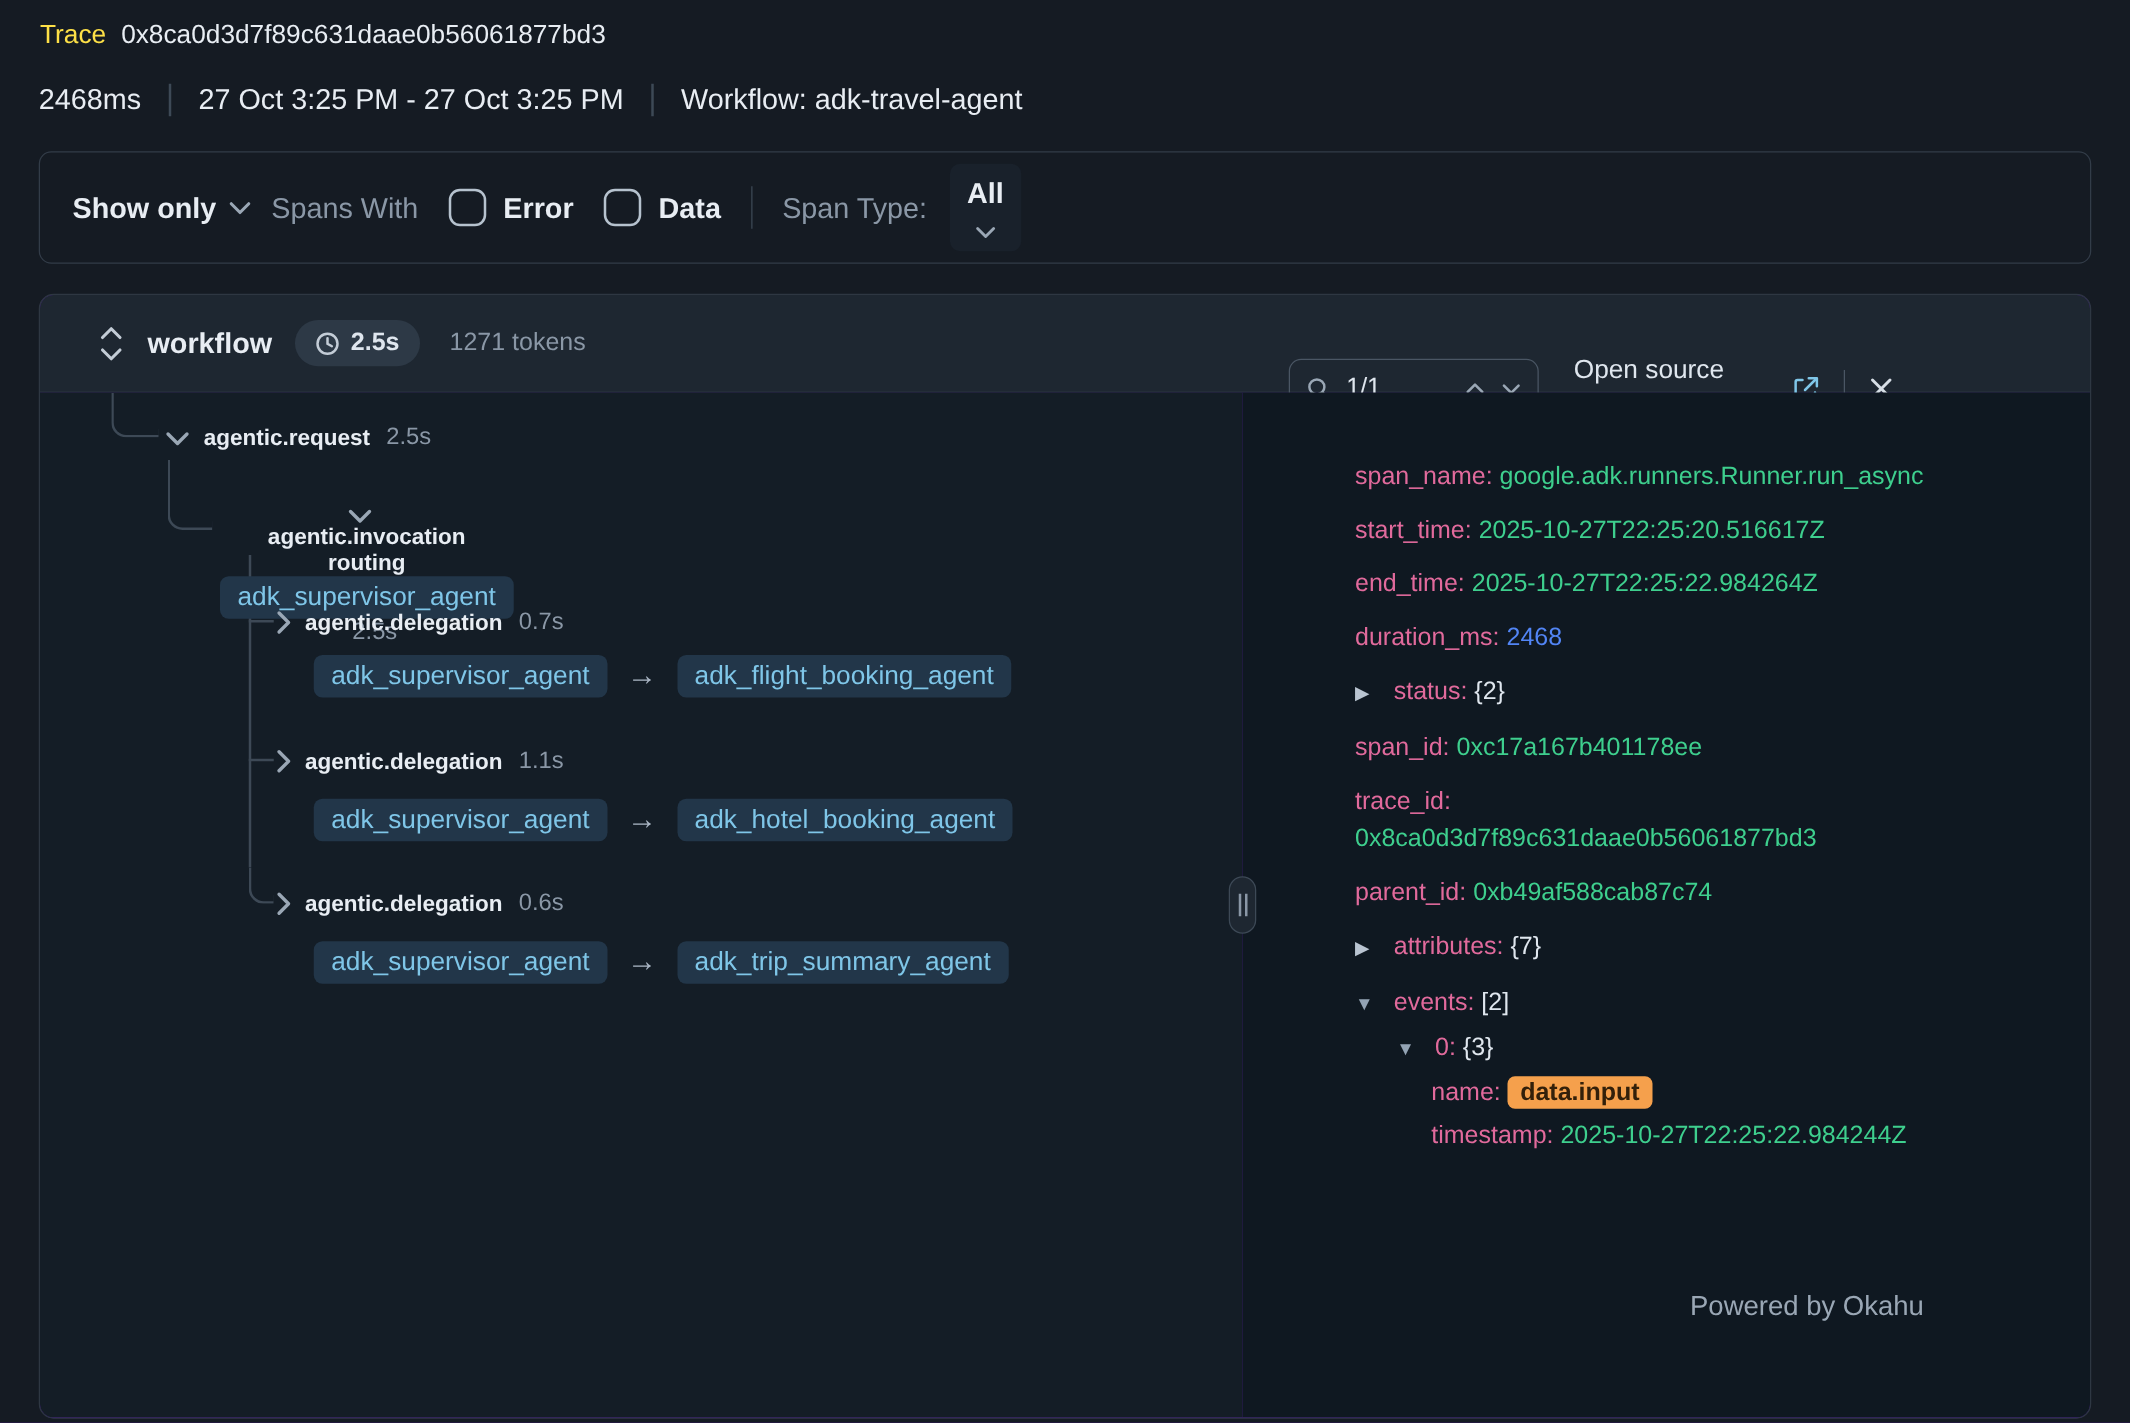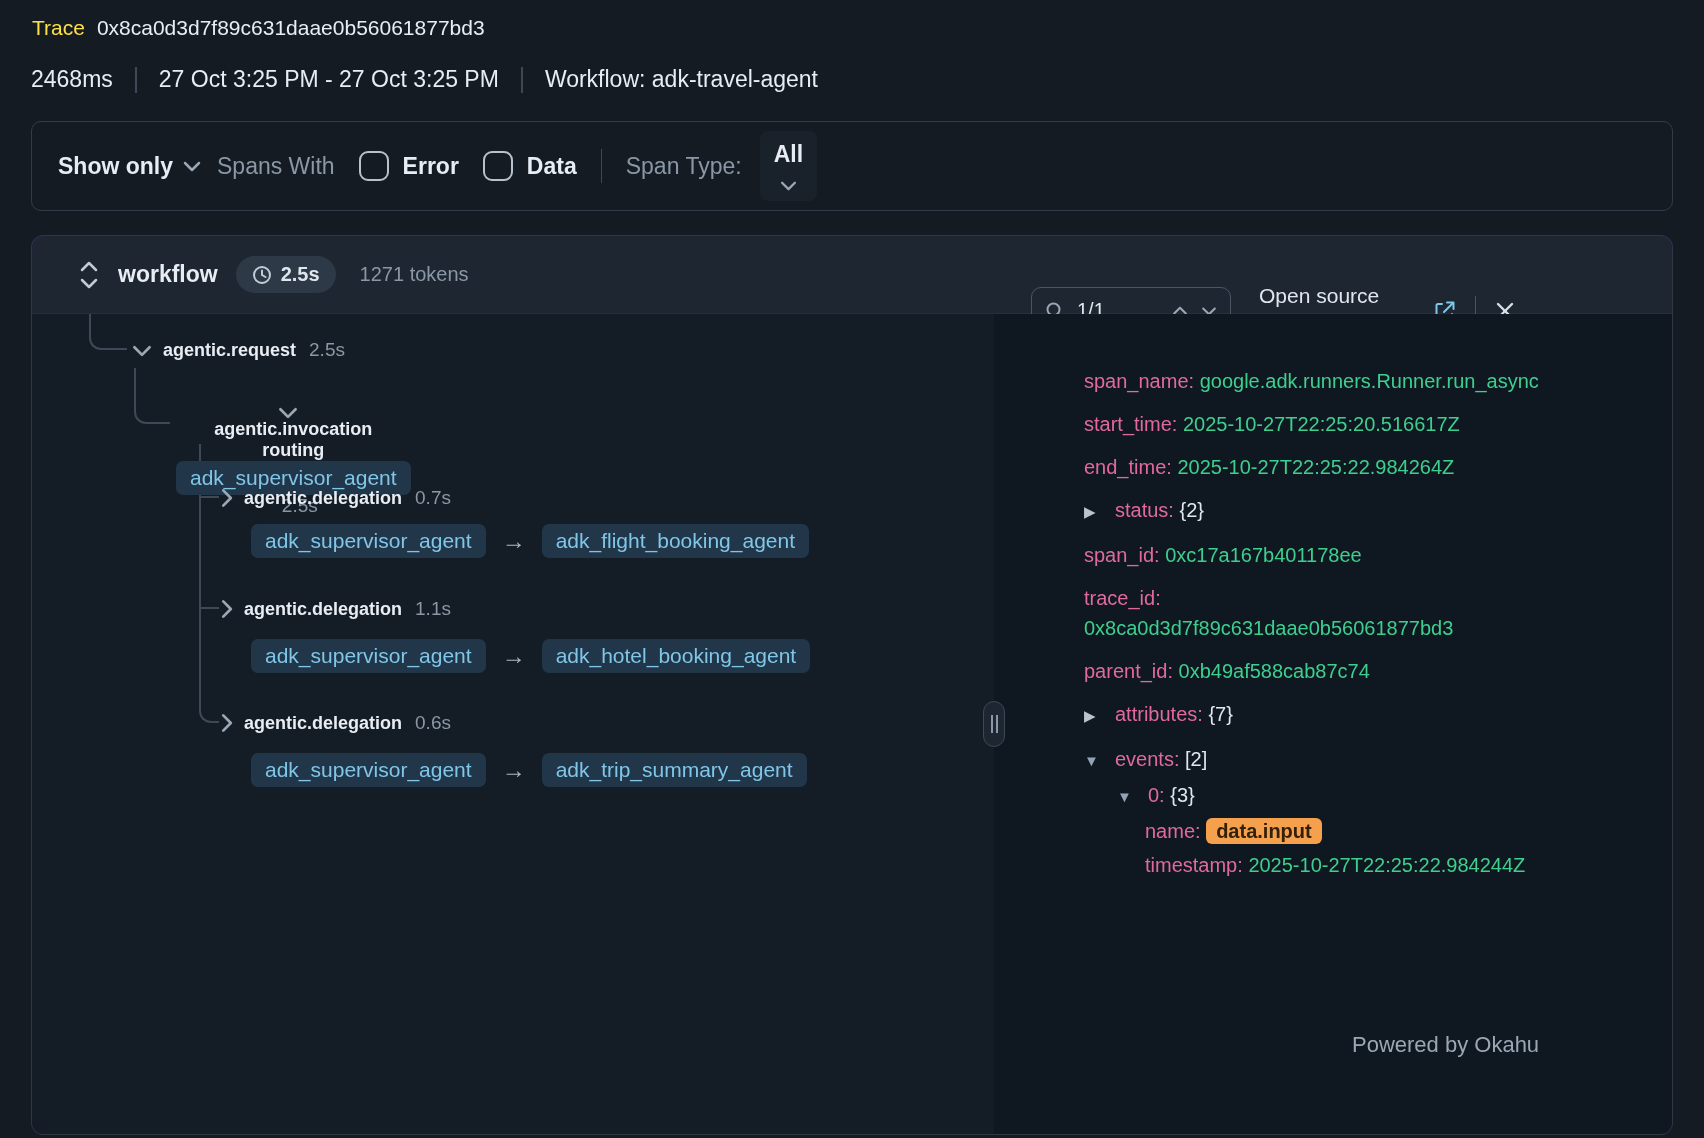--- a/index.html
+++ b/index.html
@@ -312,20 +312,24 @@
       </div>
       <div class="d-row">
         <span class="d-key">start_time:</span>
         <span class="d-val-green">2025-10-27T22:25:20.516617Z</span>
       </div>
       <div class="d-row">
         <span class="d-key">end_time:</span>
         <span class="d-val-green">2025-10-27T22:25:22.984264Z</span>
       </div>
       <div class="d-row">
+        <span class="d-key">duration_ms:</span>
+        <span class="d-val-blue">2468</span>
+      </div>
+      <div class="d-row">
         <span class="tri">▶</span><span class="d-key">status:</span>
         <span class="d-val-plain">{2}</span>
       </div>
       <div class="d-row">
         <span class="d-key">span_id:</span>
         <span class="d-val-green">0xc17a167b401178ee</span>
       </div>
       <div class="d-row nowrap">
         <span class="d-key">trace_id:</span><br>
         <span class="d-val-green">0x8ca0d3d7f89c631daae0b56061877bd3</span>

